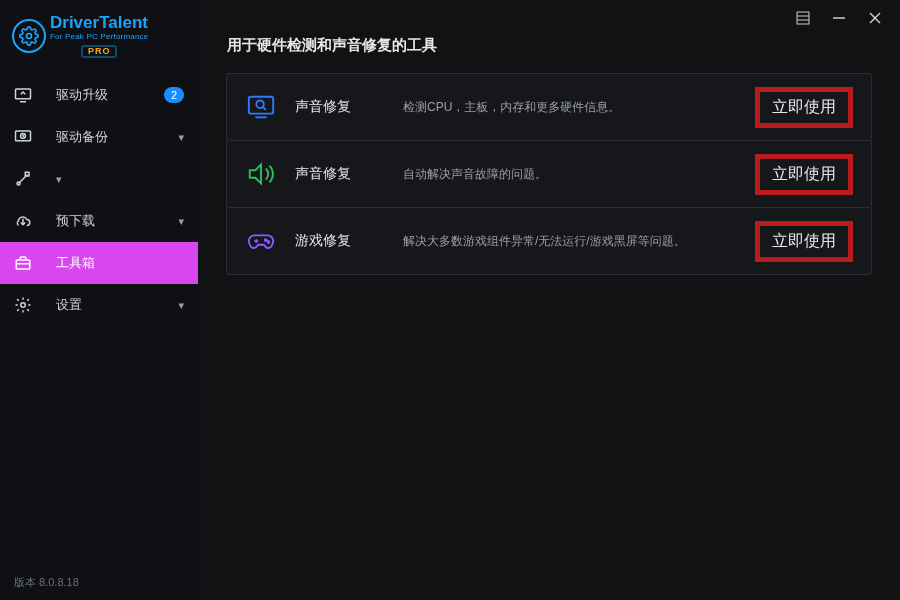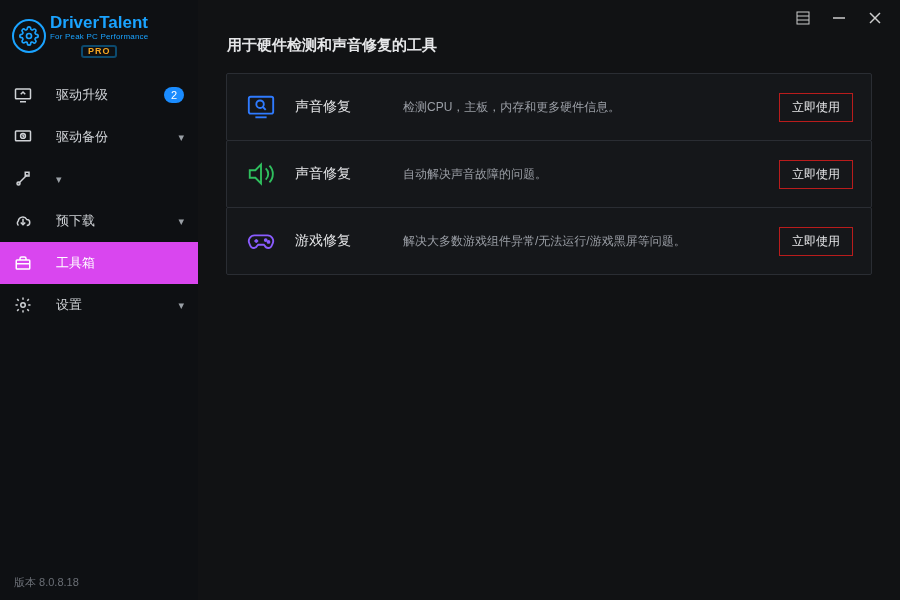--- a/index.html
+++ b/index.html
@@ -128,24 +128,24 @@
     width: 90px;
     font-size: 14px;
     color: #e6e7e9;
   }
   .card .card-desc {
     flex: 1;
     font-size: 12px;
     color: #9a9ea5;
   }
   .card .use-btn {
-    border: 1px solid #b91c1c;
+    border: 5px solid #b91c1c;
     background: transparent;
     color: #e6e7e9;
-    font-size: 12px;
+    font-size: 16px;
     padding: 5px 12px;
     cursor: pointer;
     font-family: Liberation Serif, serif;
   }
 </style>
 </head>
 <body>
 
 <div class="app">
 

